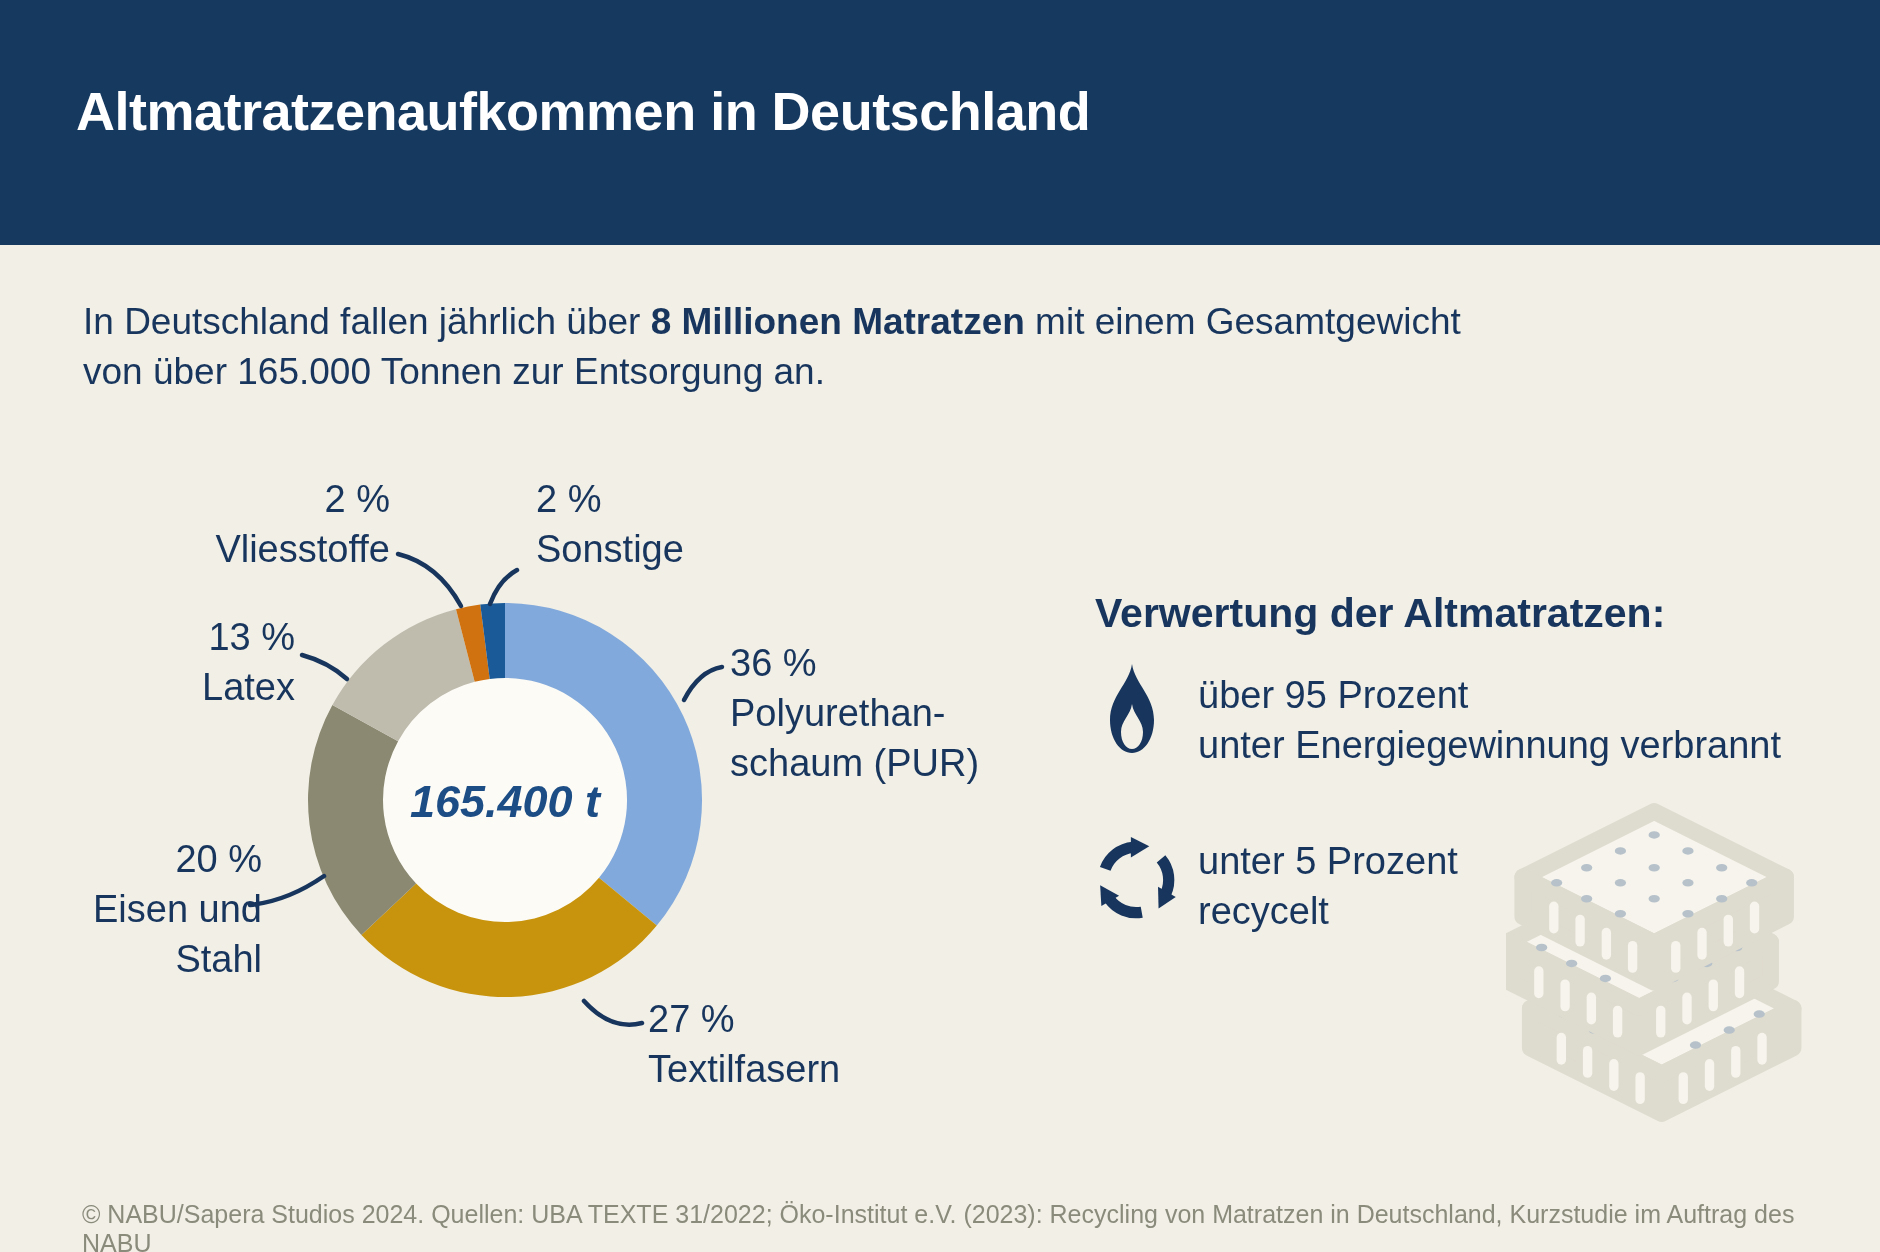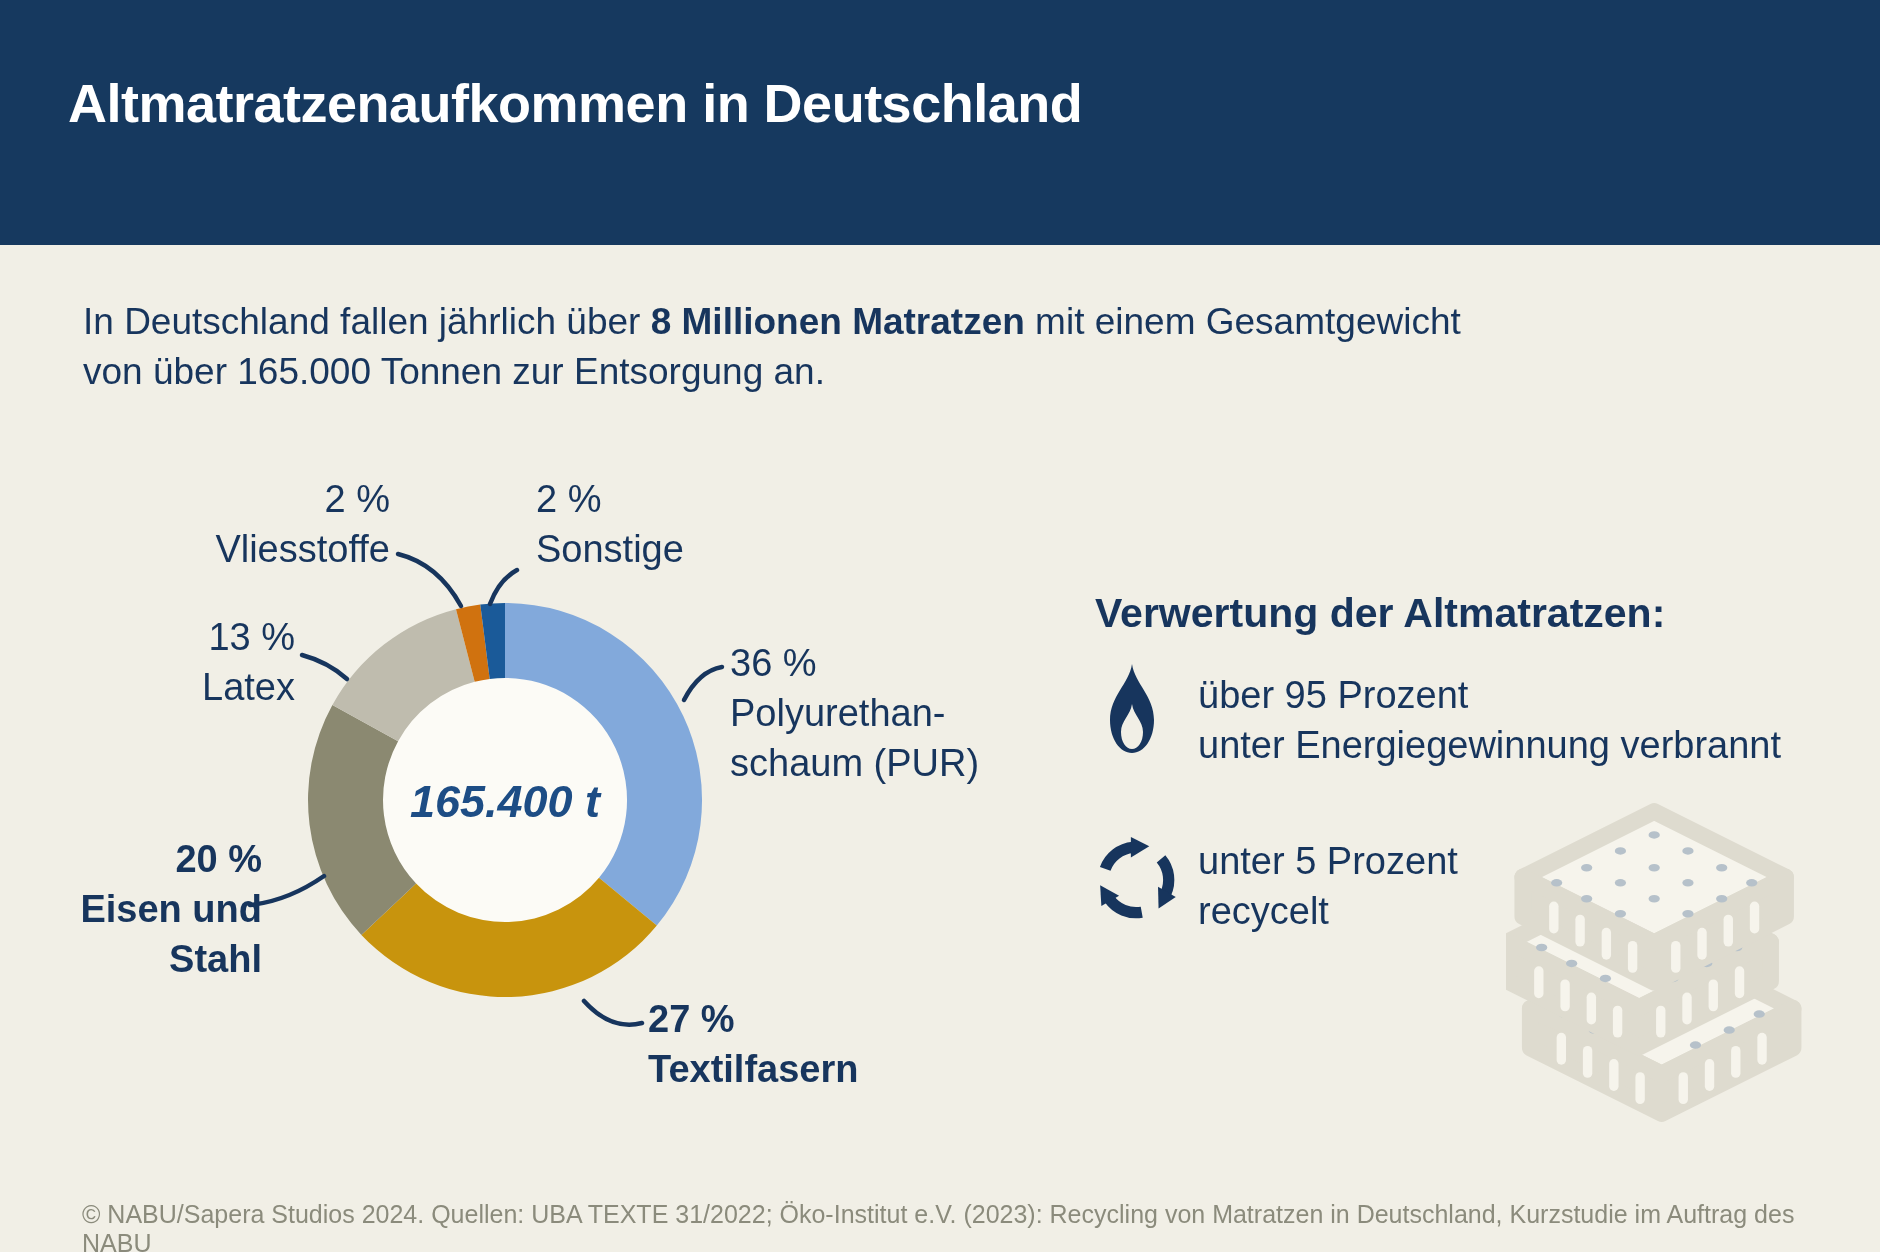--- a/index.html
+++ b/index.html
@@ -1,39 +1,39 @@
 <!DOCTYPE html>
 <html lang="de"><head>
 <meta charset="utf-8">
 <style>
   html,body{margin:0;padding:0;}
   body{background:#d8d8d8;font-family:"Liberation Sans",sans-serif;}
   .canvas{position:relative;width:1880px;height:1252px;background:#f1efe6;overflow:hidden;}
 
   
   .hdr{position:absolute;left:0;top:0;width:1880px;height:245px;background:#16395f;}
-  .hdr h1{position:absolute;left:68px;top:72px;margin:0;color:#ffffff;font-size:54px;font-weight:bold;letter-spacing:-0.5px;}
+  .hdr h1{position:absolute;left:68px;top:72px;margin:8px;color:#ffffff;font-size:54px;font-weight:bold;letter-spacing:-0.5px;}
 
   
   .intro{position:absolute;left:68px;top:282px;margin:15px;width:1560px;
          color:#17355d;font-size:37px;line-height:50px;font-weight:400;}
   .intro b{font-weight:bold;}
 
   
   .chart-svg{position:absolute;left:0;top:0;width:1880px;height:1252px;pointer-events:none;z-index:1;}
   .leader{fill:none;stroke:#17355d;stroke-width:4.5;stroke-linecap:round;}
 
   
   .chart-label{position:absolute;z-index:2;color:#17355d;font-size:38px;line-height:50px;}
   .lbl-vlies {left:140px;top:474px;width:250px;text-align:right;}
   .lbl-sonst {left:536px;top:474px;text-align:left;}
   .lbl-latex {left:95px; top:612px;width:200px;text-align:right;}
-  .lbl-eisen {left:42px; top:834px;width:220px;text-align:right;font-weight:bold;}
+  .lbl-eisen {left:42px; top:834px;width:220px;text-align:right;}
   .lbl-pur   {left:730px;top:638px;}
-  .lbl-textil{left:648px;top:994px;font-weight:bold;}
+  .lbl-textil{left:648px;top:994px;}
   .center-label{position:absolute;left:355px;top:776px;width:300px;text-align:center;z-index:2;
                 color:#1d4d85;font-size:45px;font-weight:bold;font-style:italic;}
 
   
   .vw-heading{position:absolute;left:1095px;top:590px;margin:0;color:#17355d;font-size:41px;font-weight:bold;}
   .icon-flame{position:absolute;left:1100px;top:662px;}
   .icon-recycle{position:absolute;left:1090px;top:834px;}
   .vw-text{position:absolute;color:#17355d;font-size:38px;line-height:50px;}
   .vw-text-1{left:1198px;top:670px;}
   .vw-text-2{left:1198px;top:836px;}

